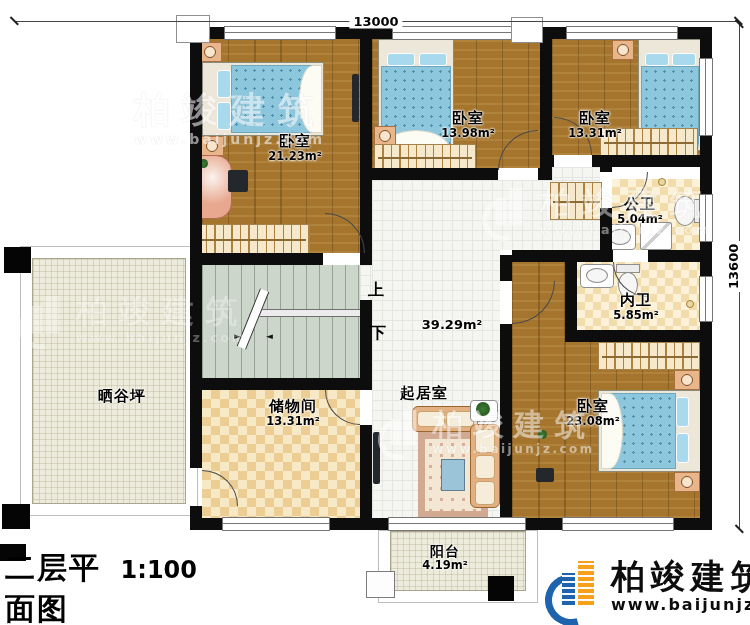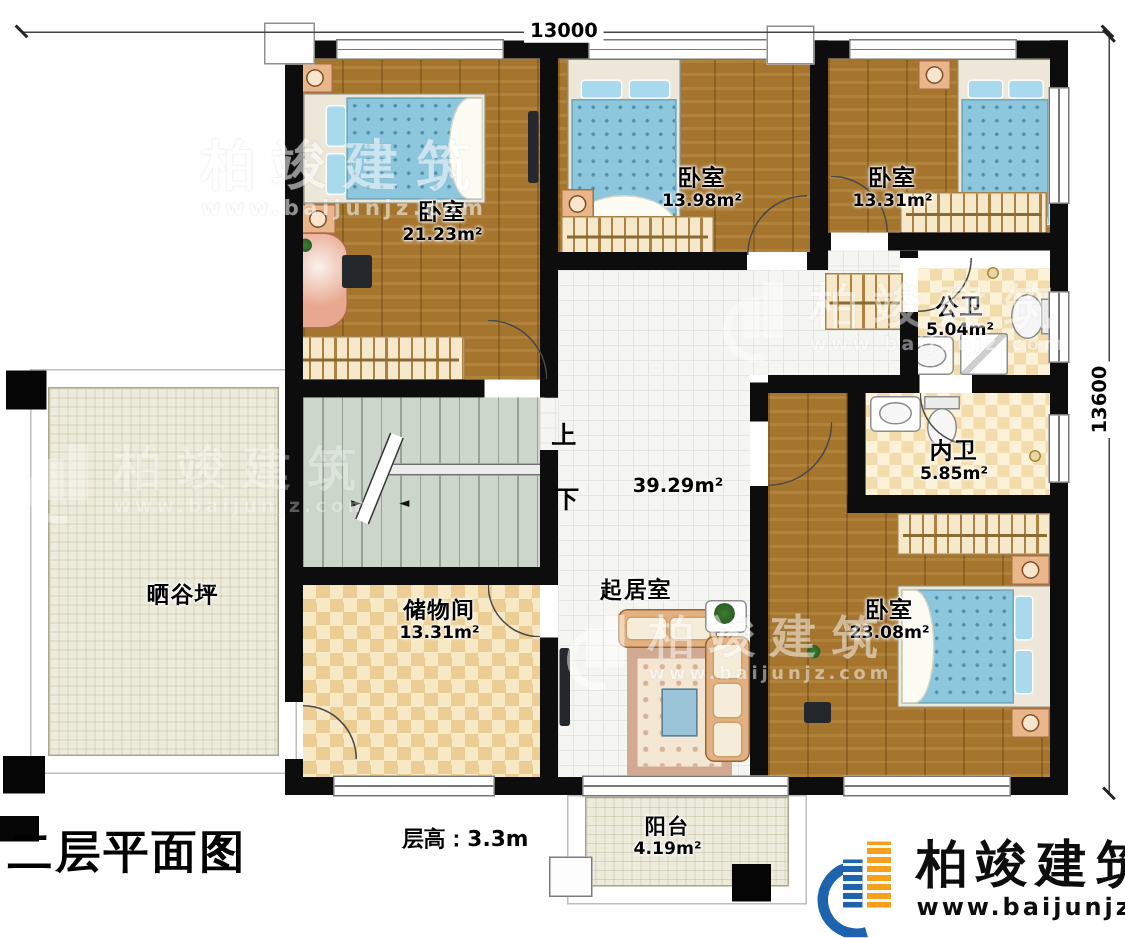--- a/index.html
+++ b/index.html
@@ -361,25 +361,25 @@
     </span>
     <span>
       <div class="wm-name">柏竣建筑</div>
       <div class="wm-url">www.baijunjz.com</div>
     </span>
   </div>
 
   <div class="titleblock" style="left:5px;top:548px;width:192px;">
     <div class="tb-row">
       <span class="tb-title">二层平面图</span>
+      <span class="tb-scale">1:100</span>
     </div>
 
   </div>
   <div class="tb-info" style="left:268px;top:549px;">
-    <div><span>层高：</span><span>3.3m</span></div>
   </div>
 
   <div class="logo" style="left:545px;top:556px;">
     <span class="ico" style="width:56px;height:60px;">
       <i class="swoosh" style="left:0;top:18px;width:38px;height:38px;border-width:7px;border-color:#1e63ad;"></i>
       <i class="b1" style="left:17px;top:17px;width:13px;height:32px;background-color:#1e63ad;"></i>
       <i class="b2" style="left:33px;top:5px;width:16px;height:44px;background-color:#f6a01d;"></i>
     </span>
     <span>
       <div class="logo-name">柏竣建筑</div>

